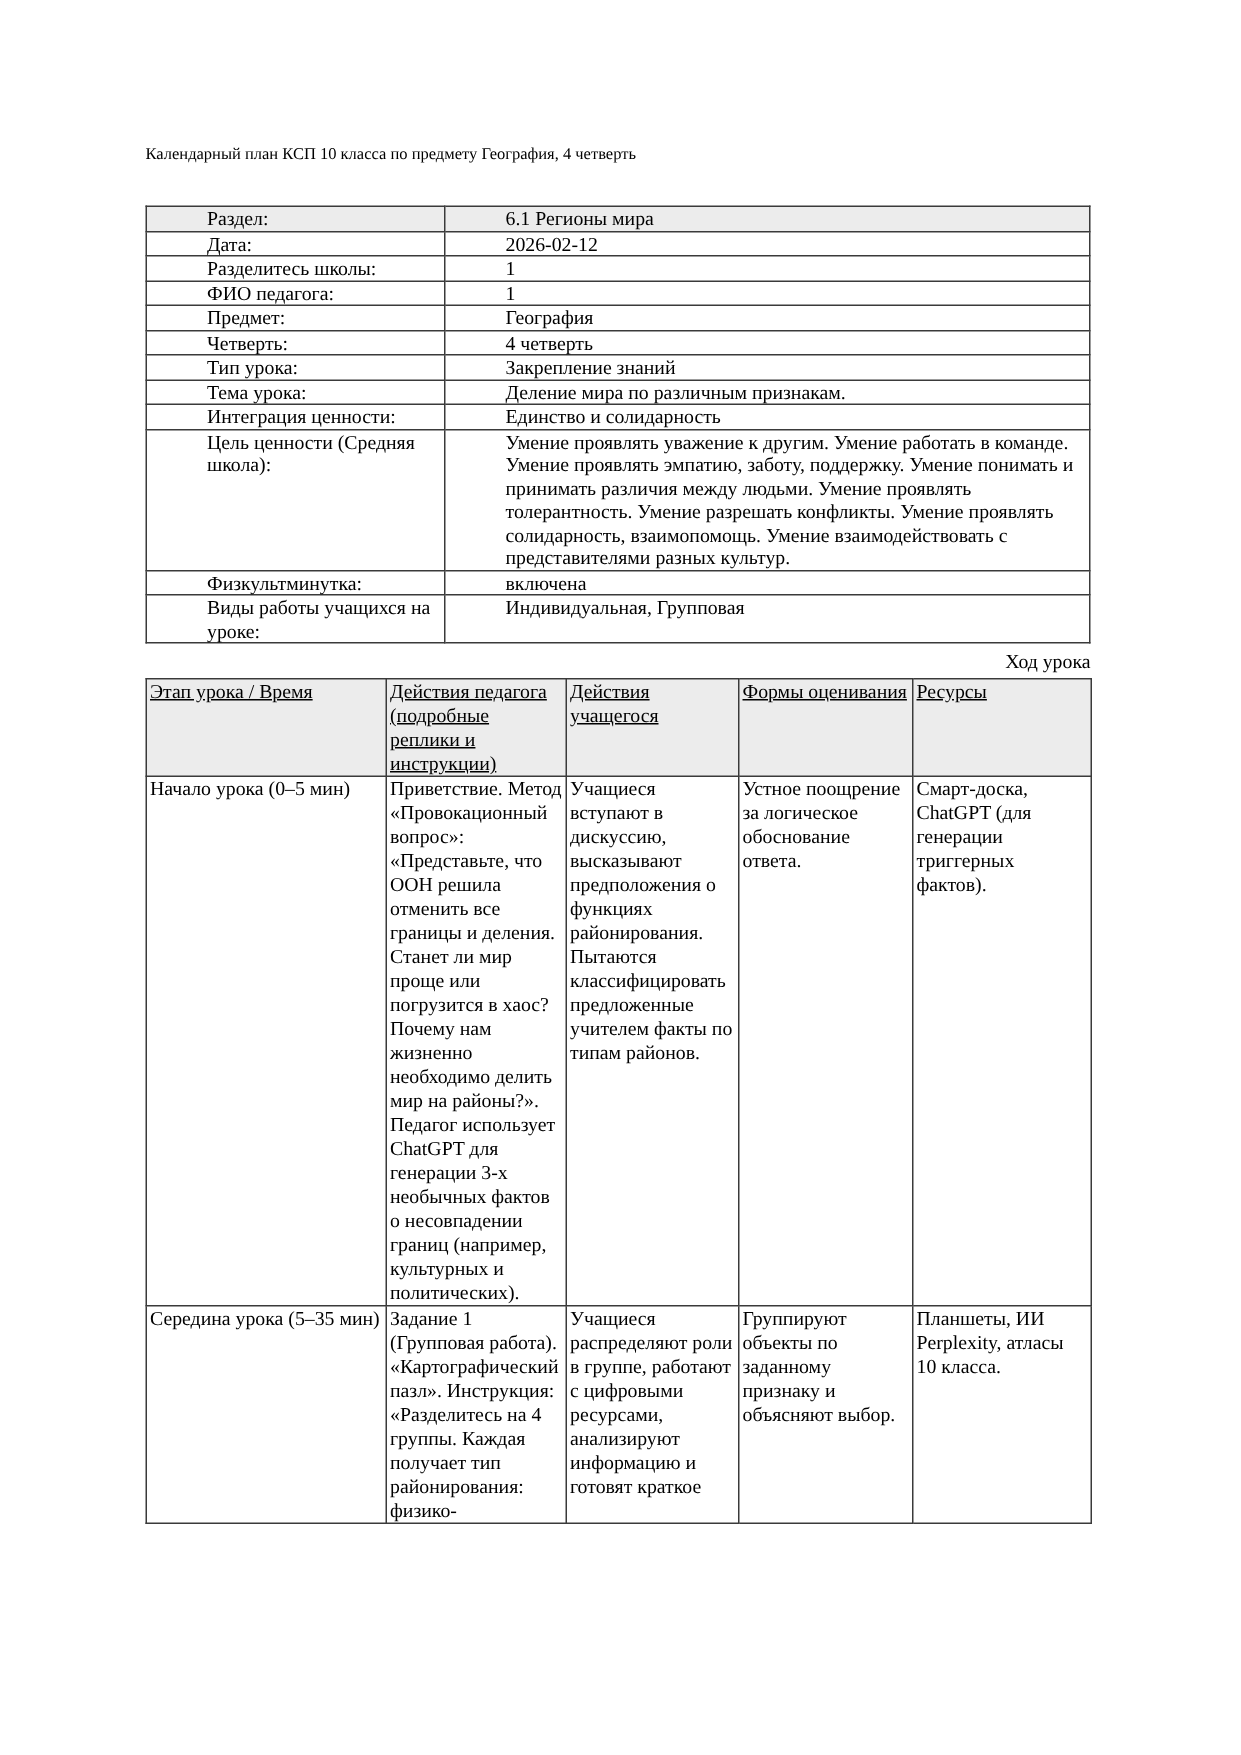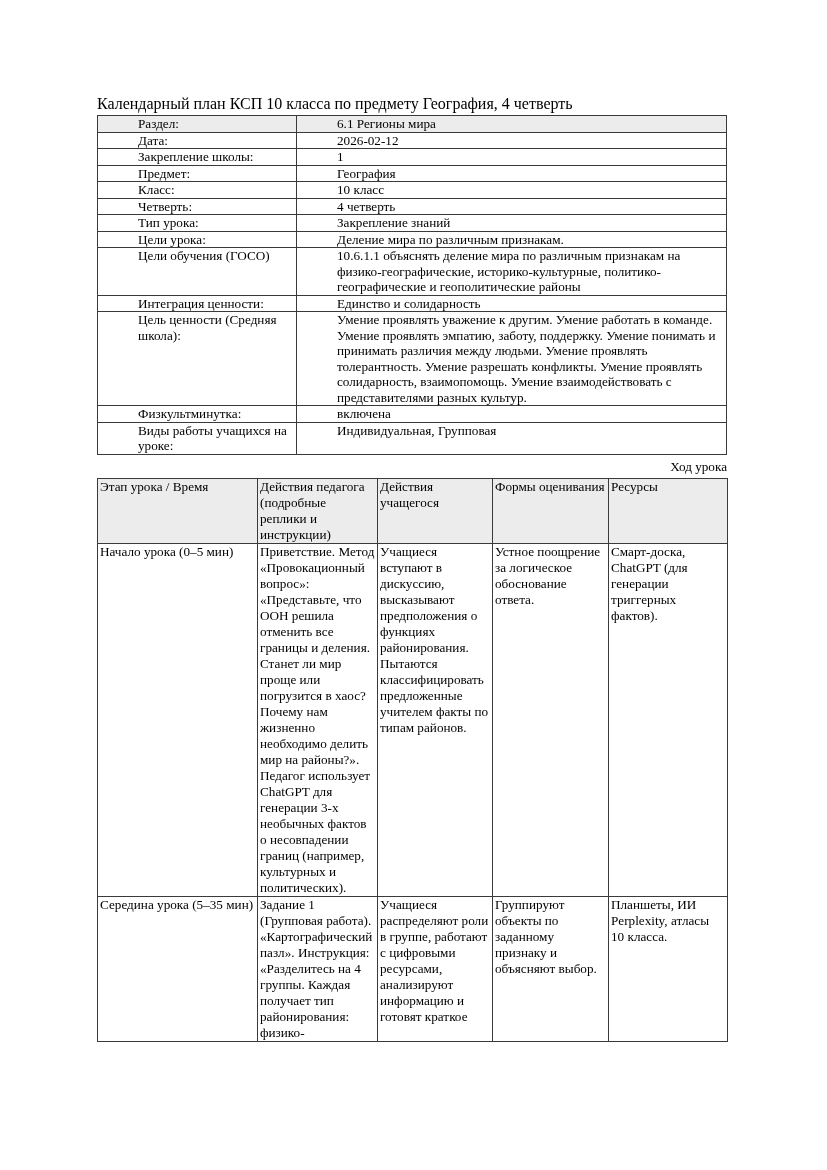--- a/index.html
+++ b/index.html
@@ -16,24 +16,24 @@
     color: #000000;
     position: relative;
   }
   .page {
     position: absolute;
     left: 97px;
     top: 95px;
     width: 630px;
   }
   .title {
-    margin: 0 0 3px 0;
+    margin: 0 0 25px 0;
     line-height: 17px;
     font-weight: normal;
-    font-size: 16px;
+    font-size: 11px;
   }
   table {
     border-collapse: collapse;
     width: 630px;
     table-layout: fixed;
   }
   td, th {
     border: 1px solid #3a3a3a;
     padding: 0 2px;
     vertical-align: top;
@@ -48,21 +48,21 @@
   .info-table .label-cell { width: 156px; }
   .shaded { background: #ececec; }
   .section-label {
     margin: 4px 0 3px 0;
     line-height: 16px;
     text-align: right;
   }
   .lesson-table td, .lesson-table th {
     line-height: 16px;
   }
-  .lesson-table thead th { background: #ececec; }
+  .lesson-table thead th { background: #ececec; text-decoration: underline; }
   .clipped-row .cell-text {
     max-height: 144px;
     overflow: hidden;
   }
 </style>
 </head>
 <body>
 
 <div class="page">
 
@@ -72,46 +72,42 @@
     <tbody id="info-tbody">
         <tr class="shaded">
           <td class="label-cell">Раздел:</td>
           <td class="value-cell">6.1 Регионы мира</td>
         </tr>
         <tr>
           <td class="label-cell">Дата:</td>
           <td class="value-cell">2026-02-12</td>
         </tr>
         <tr>
-          <td class="label-cell">Закрепление школы:</td>
+          <td class="label-cell">Разделитесь школы:</td>
+          <td class="value-cell">1</td>
+        </tr>
+        <tr>
+          <td class="label-cell">ФИО педагога:</td>
           <td class="value-cell">1</td>
         </tr>
         <tr>
           <td class="label-cell">Предмет:</td>
           <td class="value-cell">География</td>
-        </tr>
-        <tr>
-          <td class="label-cell">Класс:</td>
-          <td class="value-cell">10 класс</td>
         </tr>
         <tr>
           <td class="label-cell">Четверть:</td>
           <td class="value-cell">4 четверть</td>
         </tr>
         <tr>
           <td class="label-cell">Тип урока:</td>
           <td class="value-cell">Закрепление знаний</td>
         </tr>
         <tr>
-          <td class="label-cell">Цели урока:</td>
+          <td class="label-cell">Тема урока:</td>
           <td class="value-cell">Деление мира по различным признакам.</td>
-        </tr>
-        <tr>
-          <td class="label-cell">Цели обучения (ГОСО)</td>
-          <td class="value-cell">10.6.1.1 объяснять деление мира по различным признакам на физико-географические, историко-культурные, политико-географические и геополитические районы</td>
         </tr>
         <tr>
           <td class="label-cell">Интеграция ценности:</td>
           <td class="value-cell">Единство и солидарность</td>
         </tr>
         <tr>
           <td class="label-cell">Цель ценности (Средняя школа):</td>
           <td class="value-cell">Умение проявлять уважение к другим. Умение работать в команде. Умение проявлять эмпатию, заботу, поддержку. Умение понимать и принимать различия между людьми. Умение проявлять толерантность. Умение разрешать конфликты. Умение проявлять солидарность, взаимопомощь. Умение взаимодействовать с представителями разных культур.</td>
         </tr>
         <tr>

